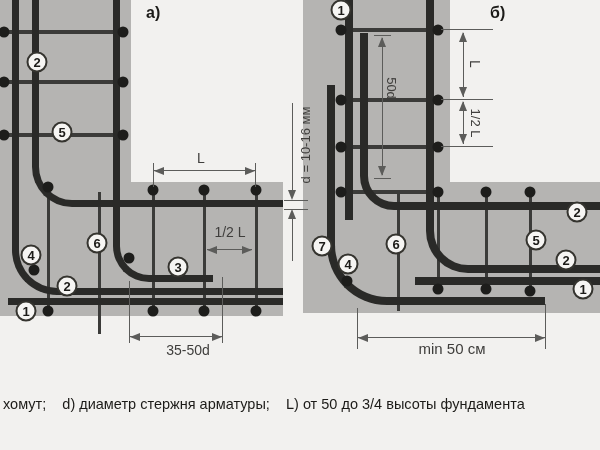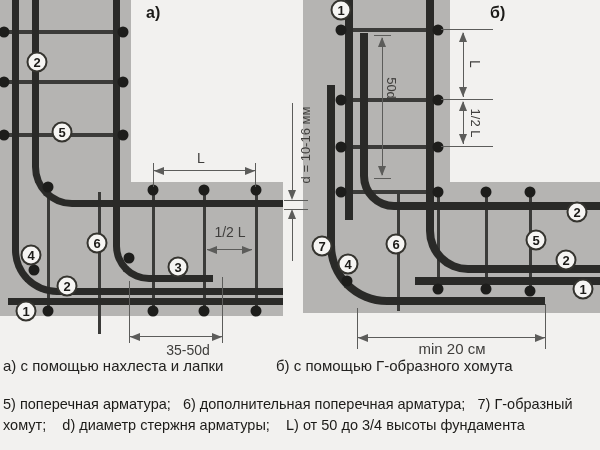--- a/index.html
+++ b/index.html
@@ -176,23 +176,20 @@
   <div class="dim" style="left:463px;top:102px;width:1px;height:42px"></div>
   <div class="arr u" style="left:459px;top:101px"></div>
   <div class="arr d" style="left:459px;top:134px"></div>
   <div class="dimlabel rotcw" style="left:475px;top:123px;font-size:13px">1/2 L</div>
 
   <div class="dim" style="left:357px;top:308px;width:1px;height:41px"></div>
   <div class="dim" style="left:545px;top:304px;width:1px;height:45px"></div>
   <div class="dim" style="left:358px;top:337px;width:187px;height:1px"></div>
   <div class="arr l" style="left:358px;top:334px"></div>
   <div class="arr r" style="left:535px;top:334px"></div>
-  <div class="dimlabel ctr" style="left:452px;top:348px;font-size:15px">min 20 см</div>
+  <div class="dimlabel ctr" style="left:452px;top:348px;font-size:15px">min 50 см</div>
 
-  <div class="caption" style="left:3px;top:357px">а) с помощью нахлеста и лапки</div>
-  <div class="caption" style="left:276px;top:357px">б) с помощью Г-образного хомута</div>
 
   <div class="legend">
-    <div>5) поперечная арматура;   6) дополнительная поперечная арматура;   7) Г-образный</div>
     <div>хомут;    d) диаметр стержня арматуры;    L) от 50 до 3/4 высоты фундамента</div>
   </div>
 
 </div>
 
 </body></html>

